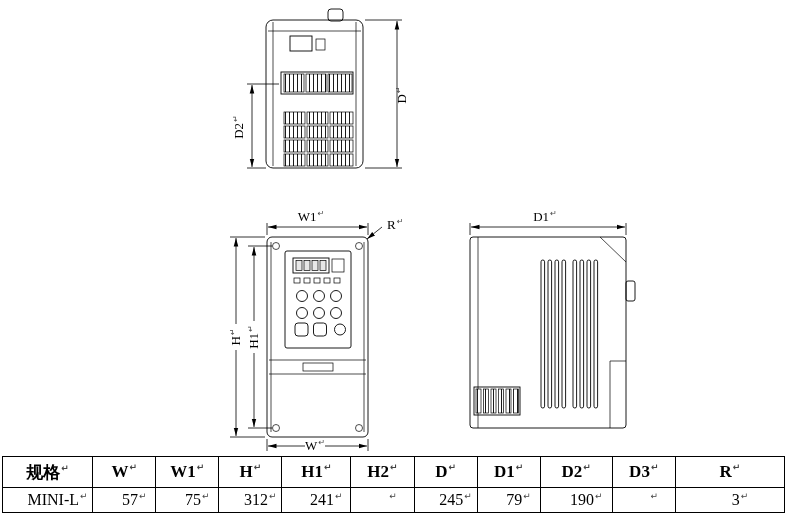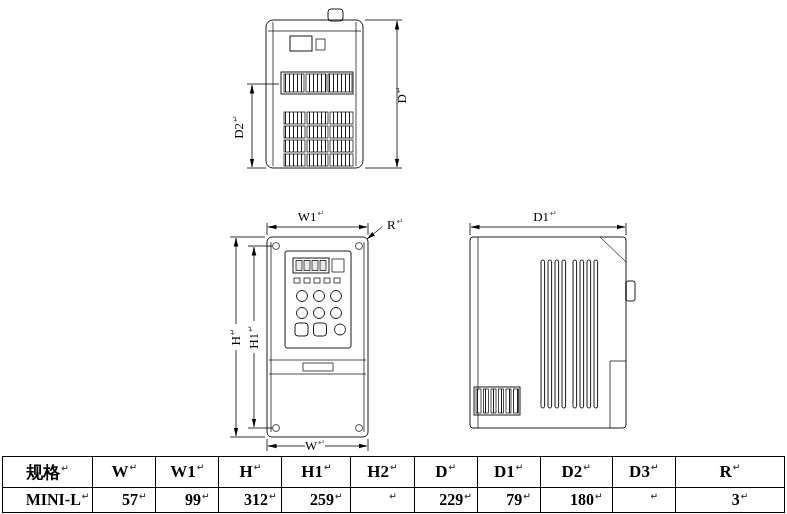--- a/index.html
+++ b/index.html
@@ -19,21 +19,21 @@
 
   #dimtable{
     position:absolute;left:2px;top:456px;width:783px;height:57px;
     border-collapse:collapse;table-layout:fixed;background:#fff;
   }
   #dimtable th,#dimtable td{
     border:1.5px solid #000;text-align:center;vertical-align:middle;
     padding:0;font-size:17px;color:#000;white-space:nowrap;overflow:hidden;
   }
   #dimtable th{font-weight:bold;}
-  #dimtable td{font-weight:bold;font-size:16px;padding-left:20px;}
+  #dimtable td{font-weight:normal;font-size:16px;padding-left:20px;}
   .rm{font-size:9px;vertical-align:super;color:#444;margin-left:1px;font-family:"DejaVu Sans", sans-serif;}
   .rmsvg{font-size:8px;fill:#444;}
 </style>
 </head>
 <body>
 
 <svg width="787" height="455" viewBox="0 0 787 455">
   <defs>
     <marker id="arr" viewBox="0 0 10 10" refX="10" refY="5" markerWidth="8.5" markerHeight="8.5" markerUnits="userSpaceOnUse" orient="auto-start-reverse">
       <path d="M0,2.3 L10,5 L0,7.7 Z" fill="#000"></path>
@@ -228,24 +228,24 @@
     <th><span>H2</span><span class="rm">↵</span></th>
     <th><span>D</span><span class="rm">↵</span></th>
     <th><span>D1</span><span class="rm">↵</span></th>
     <th><span>D2</span><span class="rm">↵</span></th>
     <th><span>D3</span><span class="rm">↵</span></th>
     <th><span>R</span><span class="rm">↵</span></th>
   </tr>
   <tr>
     <td><span>MINI-L</span><span class="rm">↵</span></td>
     <td><span>57</span><span class="rm">↵</span></td>
-    <td><span>99</span><span class="rm">↵</span></td>
+    <td><span>75</span><span class="rm">↵</span></td>
     <td><span>312</span><span class="rm">↵</span></td>
-    <td><span>259</span><span class="rm">↵</span></td>
+    <td><span>241</span><span class="rm">↵</span></td>
     <td><span></span><span class="rm">↵</span></td>
-    <td><span>229</span><span class="rm">↵</span></td>
+    <td><span>245</span><span class="rm">↵</span></td>
     <td><span>79</span><span class="rm">↵</span></td>
-    <td><span>180</span><span class="rm">↵</span></td>
+    <td><span>190</span><span class="rm">↵</span></td>
     <td><span></span><span class="rm">↵</span></td>
     <td><span>3</span><span class="rm">↵</span></td>
   </tr>
 </tbody>
   </table>
 
 </body></html>

